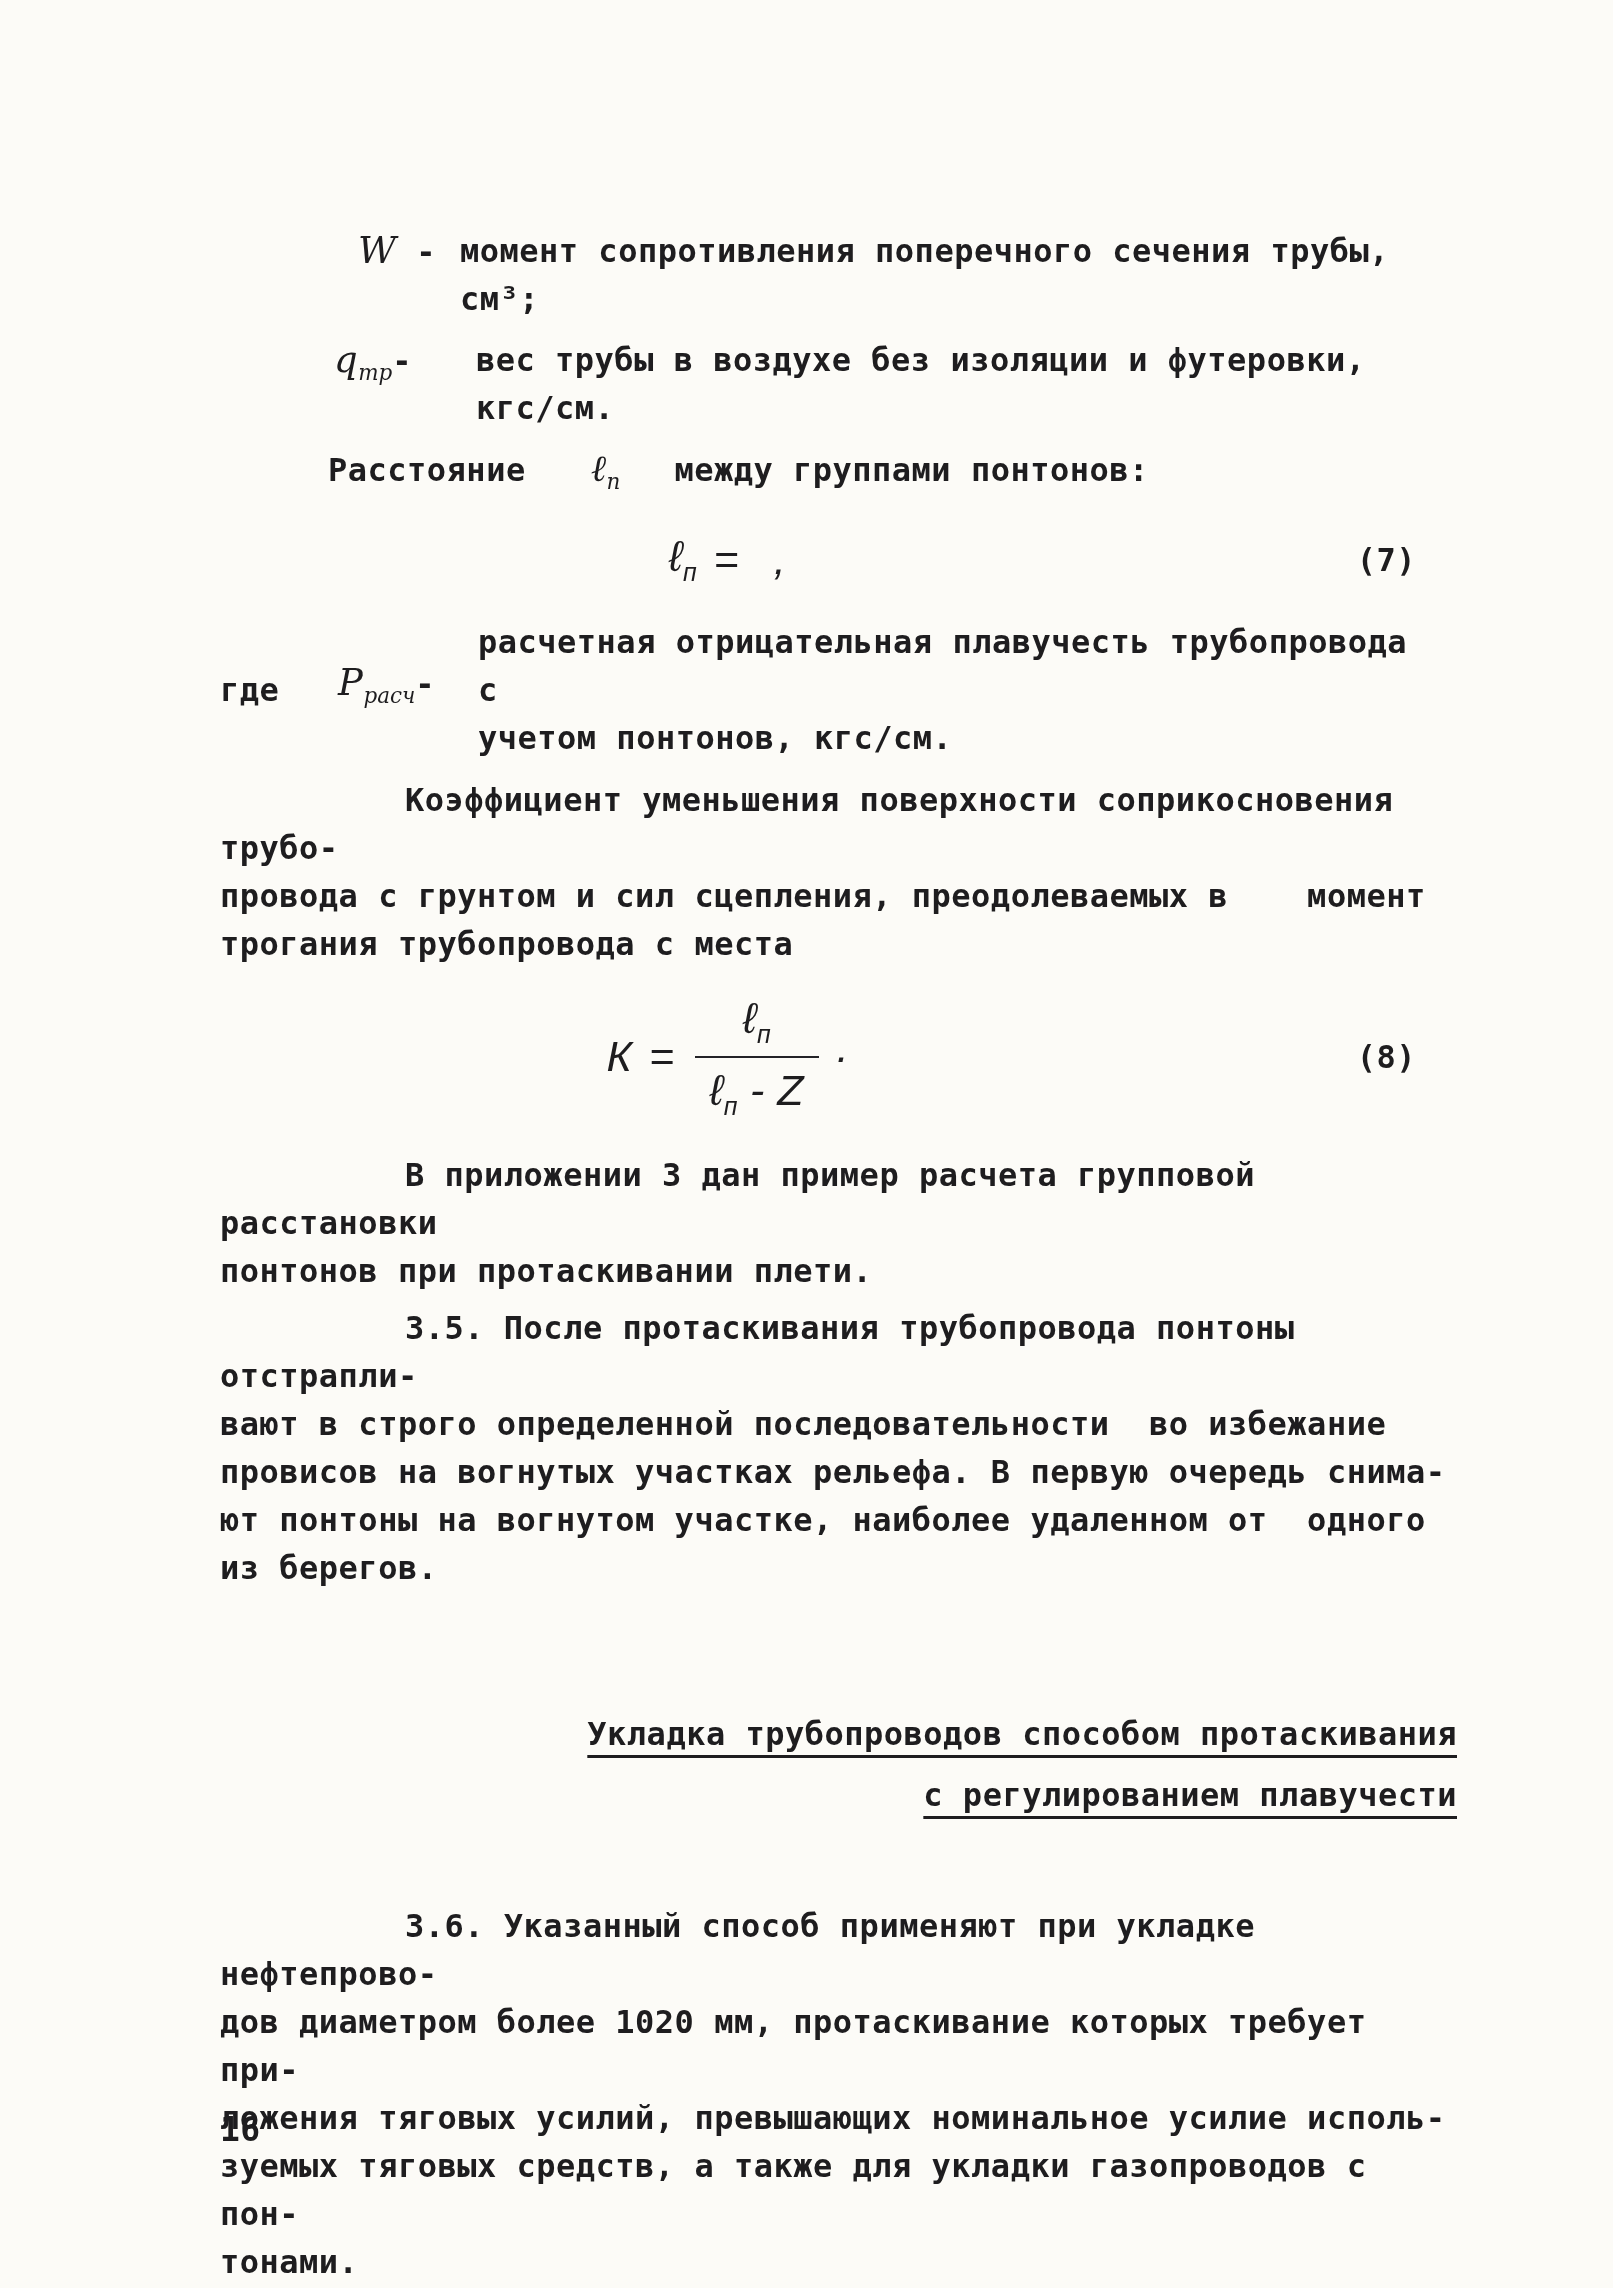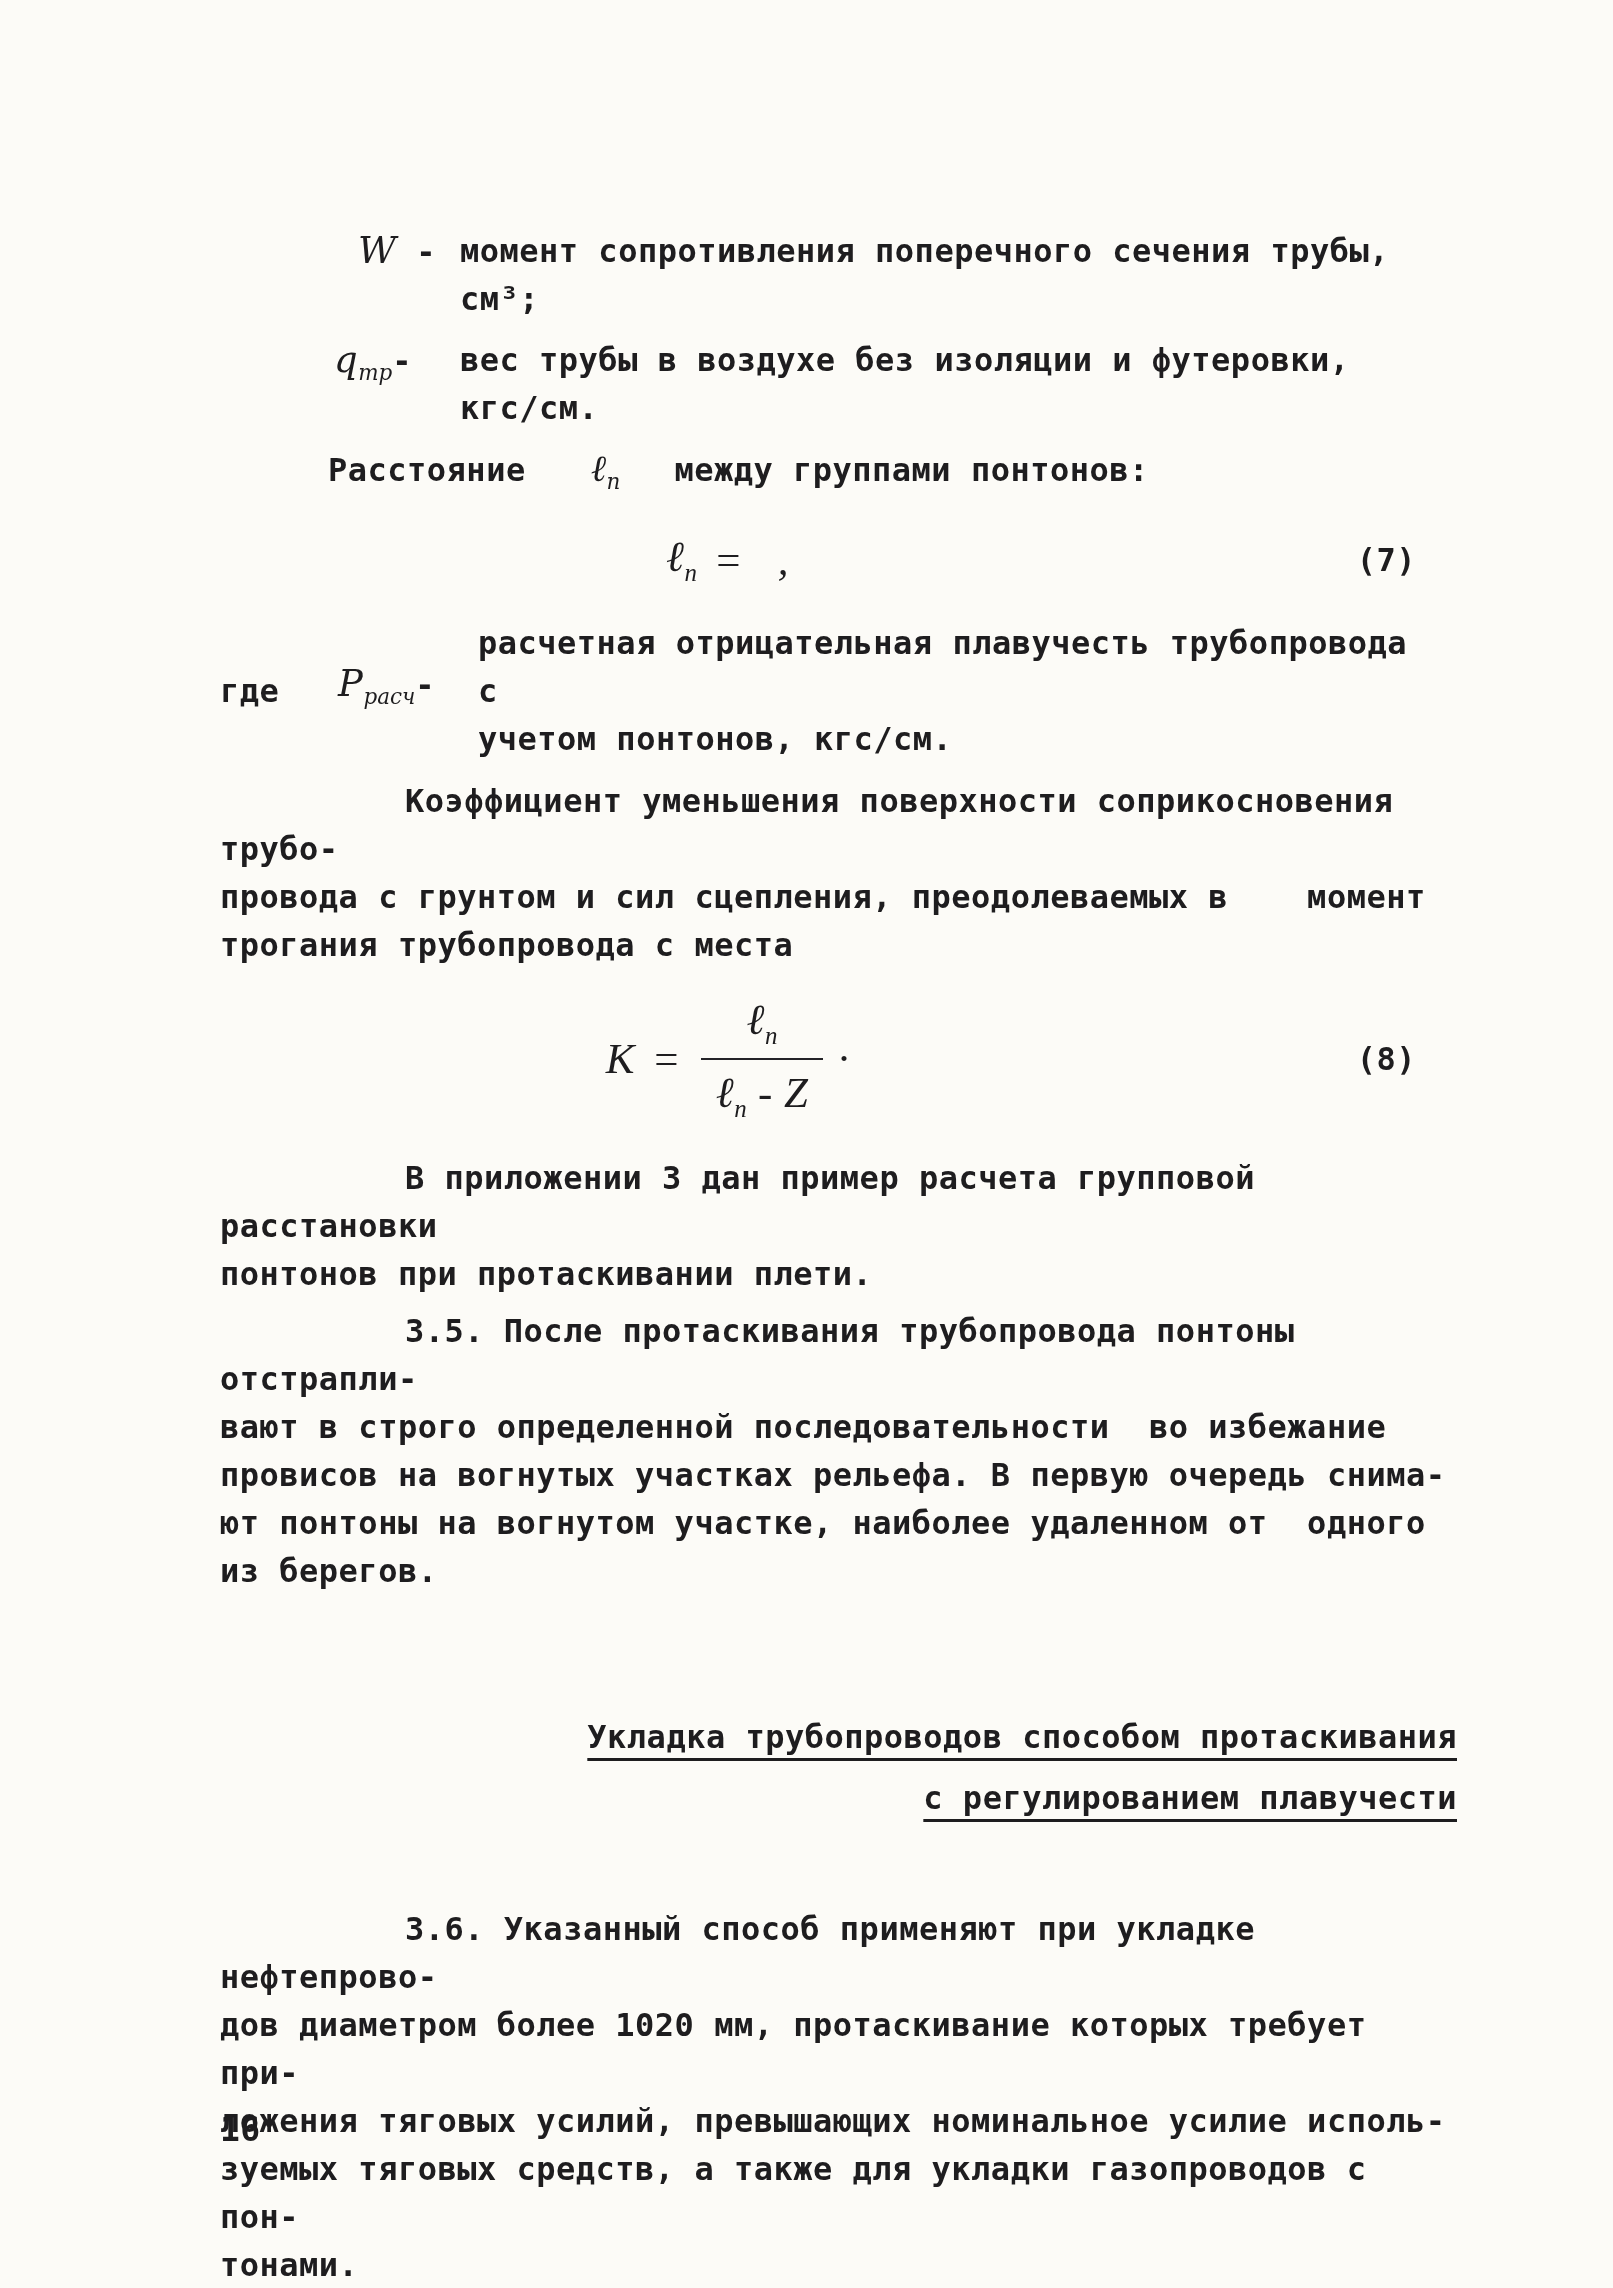--- a/index.html
+++ b/index.html
@@ -24,21 +24,21 @@
   .content {
     position: absolute;
     left: 220px;
     top: 227px;
     width: 1237px;
   }
 
   
   .def-row { display: flex; align-items: flex-start; margin-bottom: 13px; }
   .indent-w { margin-left: 138px; }
-  .indent-q { margin-left: 114px; }
+  .indent-q { margin-left: 114px; gap: 16px; }
   .def-term { flex: 0 0 102px; white-space: nowrap; }
   .indent-q .def-term { flex-basis: 126px; }
   .def-text { white-space: pre-wrap; }
 
   
   .sym {
     font-family: "DejaVu Serif", serif;
     font-style: italic;
     font-weight: 400;
     font-size: 37px;
@@ -54,21 +54,21 @@
   
   .formula-row {
     position: relative;
     display: flex;
     justify-content: center;
     margin: 26px 0 31px;
   }
   .formula {
     display: flex;
     align-items: center;
-    font-family: Liberation Serif, serif;
+    font-family: Liberation Sans, sans-serif;
     font-style: italic;
     font-weight: 400;
     font-size: 43px;
     line-height: 1.15;
     transform: translateX(-111px);
   }
   .f-lhs { margin-right: 16.6px; }
   .f-eq  { margin-right: 20px; }
   .frac  { display: inline-block; text-align: center; vertical-align: middle; }
   .frac .num { display: block; padding: 0 14.8px 7.4px; }

